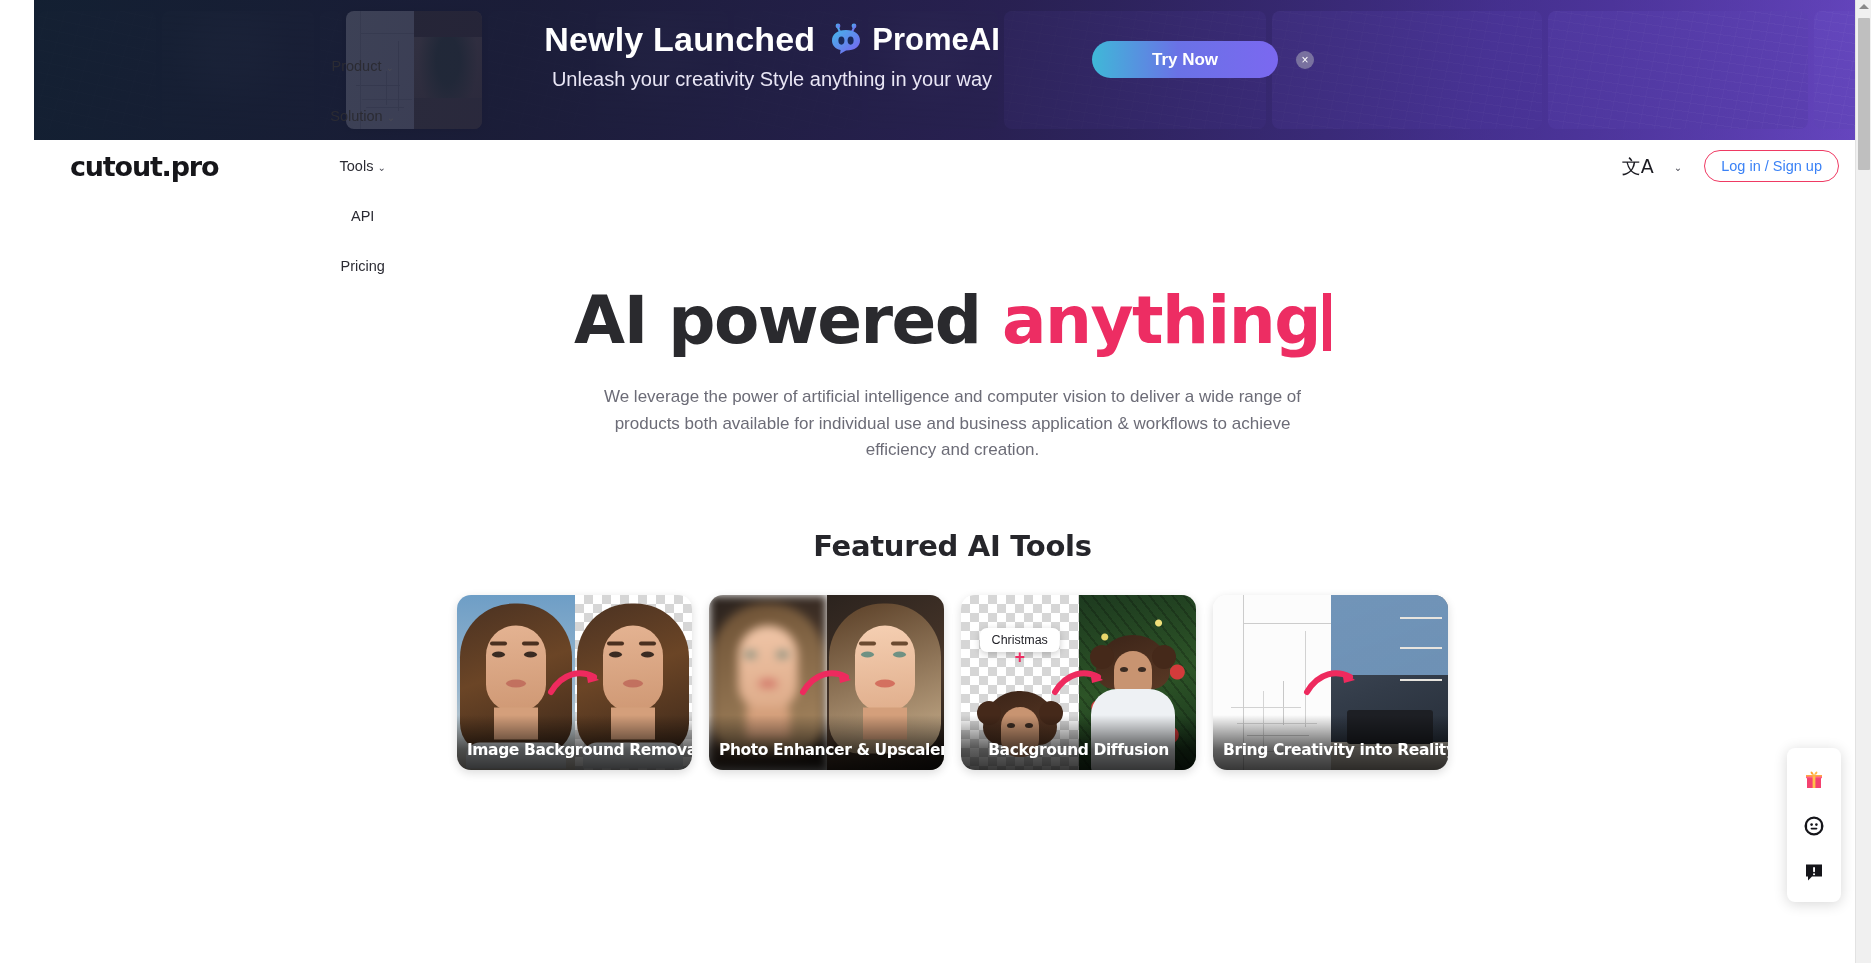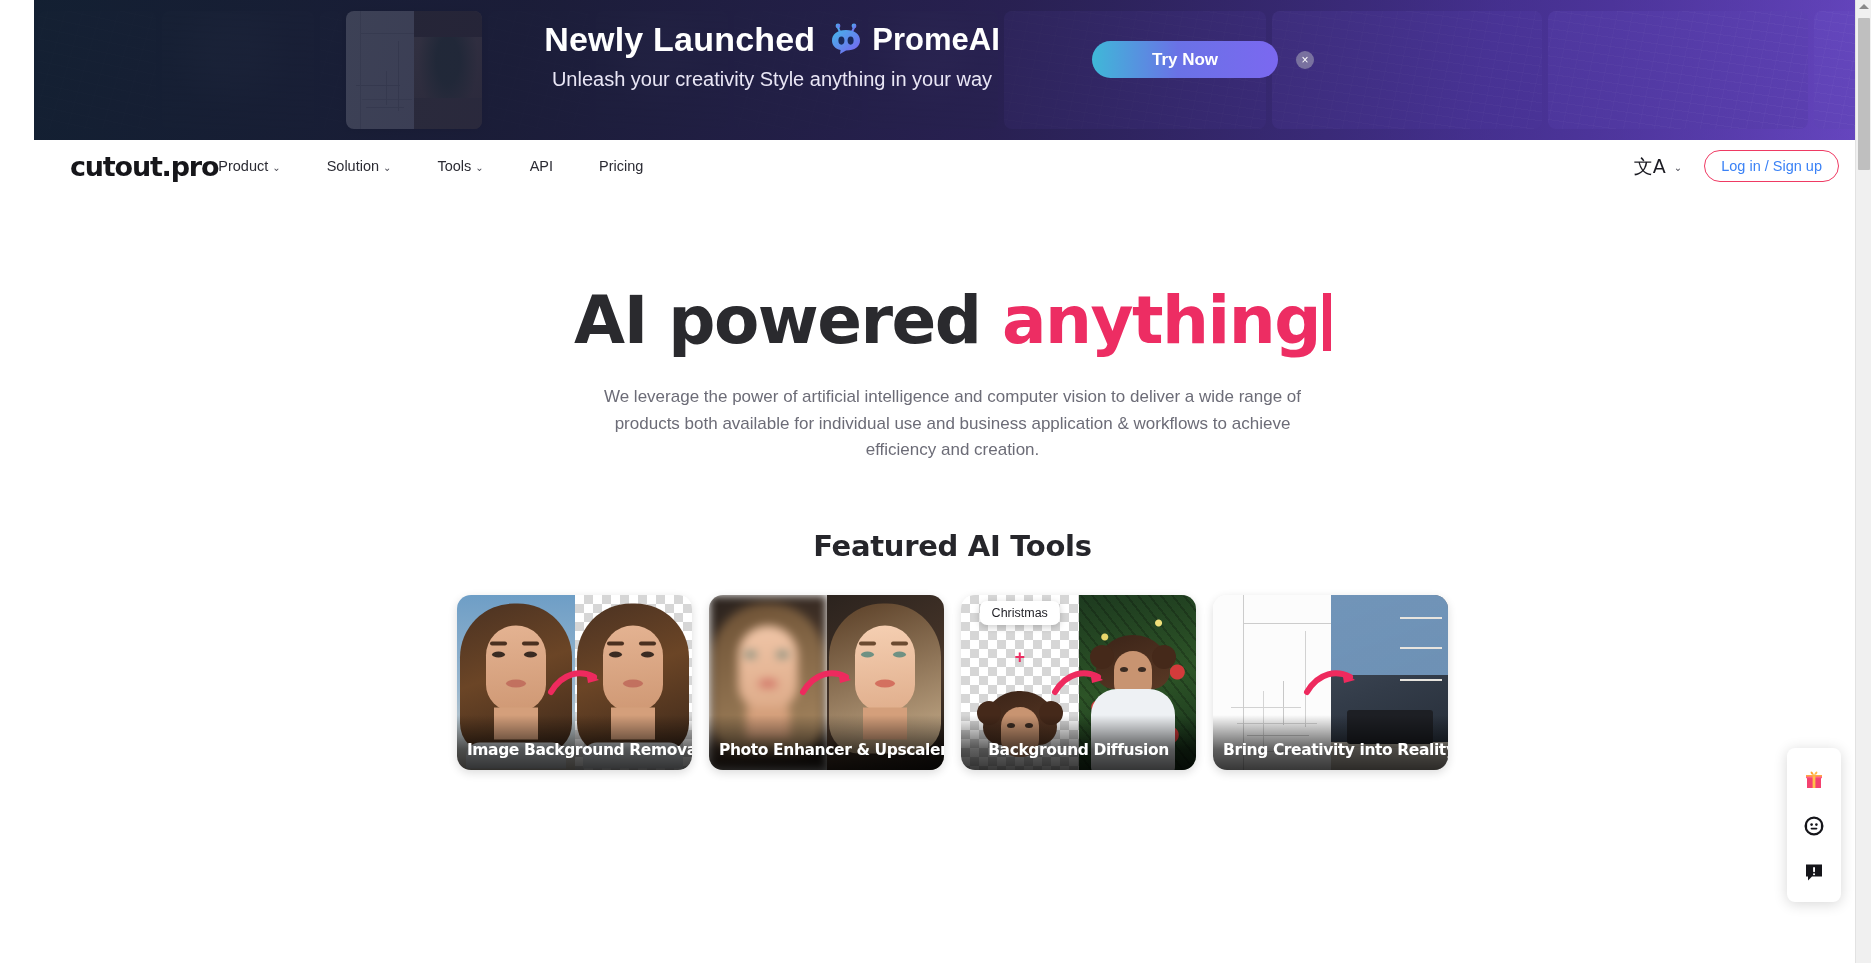--- a/index.html
+++ b/index.html
@@ -110,31 +110,31 @@
 
   
   .nav {
     position: relative; height: 52px; width: 1855px;
     display: flex; align-items: center; background: #fff;
   }
   .logo {
     margin-left: 36px; font-size: 27px; font-weight: bold; color: #16161a;
     letter-spacing: -1.2px; font-family: "DejaVu Sans", sans-serif;
   }
-  .nav-links { display: flex; align-items: center; gap: 46px; }
+  .nav-links { display: flex; align-items: center; margin-left: 112px; gap: 34px; flex-direction: column; }
   .nav-link {
     font-size: 14.5px; color: #2b2b33; cursor: pointer;
     display: flex; align-items: center; gap: 4px; white-space: nowrap;
   }
   .chev { font-size: 10px; color: #4a4a55; transform: translateY(1px); }
   .nav-right {
     margin-left: auto; display: flex; align-items: center; gap: 22px; margin-right: 50px;
   }
   .lang {
-    display: flex; align-items: center; gap: 8px; cursor: pointer; color: #1b1b22;
+    display: flex; align-items: center; gap: 20px; cursor: pointer; color: #1b1b22;
   }
   .lang-glyph { font-size: 19px; line-height: 1; font-family: "DejaVu Sans", sans-serif; }
   .login-btn {
     border: 1px solid #ef3a63; color: #3b82f6; background: #fff;
     border-radius: 18px; padding: 7px 16px; font-size: 14.5px;
     cursor: pointer; white-space: nowrap; font-family: "Liberation Sans", sans-serif;
   }
 
   
   .hero { text-align: center; padding-top: 95px; }
@@ -209,21 +209,21 @@
 
   .blurred { filter: blur(5px); }
   .bg-dark-photo { background: linear-gradient(150deg,#2b231e 0%, #4a372a 60%, #1c1713 100%); }
 
   .arrow {
     position: absolute; left: 50%; top: 51%; transform: translate(-50%,-50%);
     z-index: 6;
   }
 
   .chip {
-    position: absolute; left: 50%; top: 6px; transform: translateX(-50%);
+    position: absolute; left: 50%; top: 33px; transform: translateX(-50%);
     background: #fff; border-radius: 7px; padding: 5px 12px;
     font-size: 12.5px; color: #1f1f25; white-space: nowrap;
     box-shadow: 0 2px 7px rgba(0,0,0,.2); z-index: 5;
   }
   .plus {
     position: absolute; left: 50%; top: 52px; transform: translateX(-50%);
     color: #ed2d63; font-size: 18px; font-weight: bold; z-index: 5;
   }
   .kid-face {
     position: absolute; left: 50%; top: 96px; transform: translate(-50%,0);

